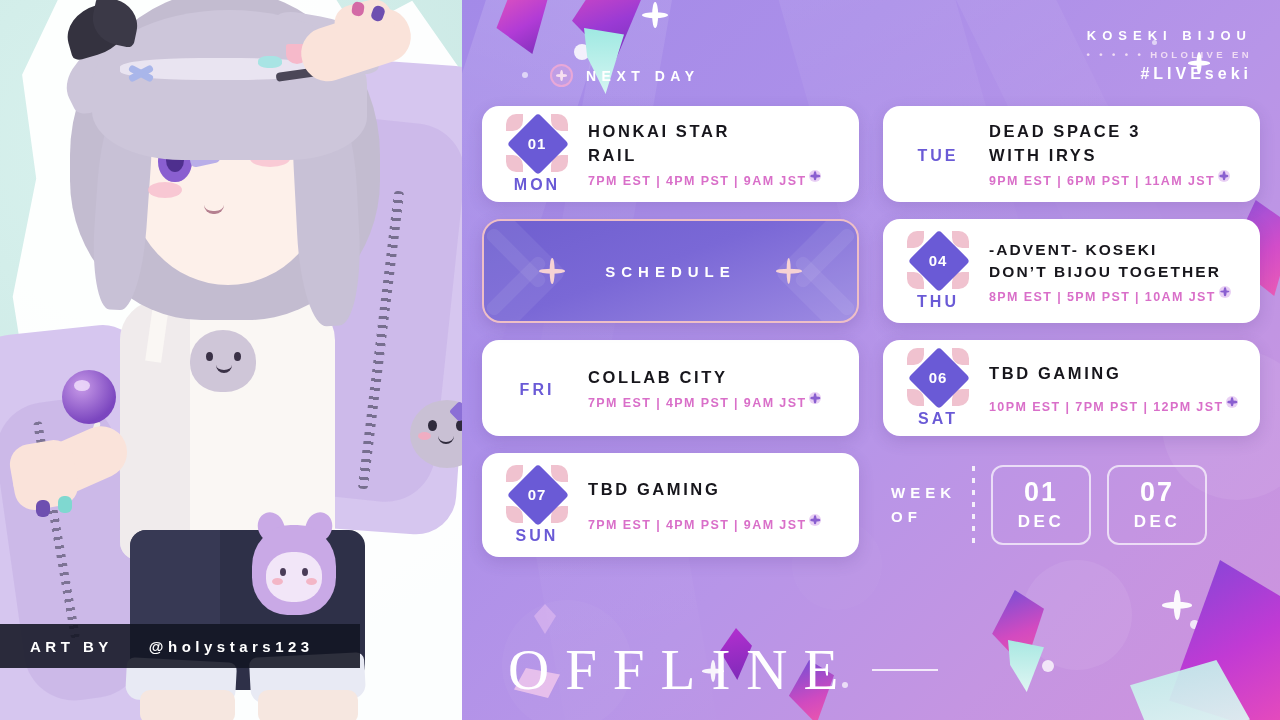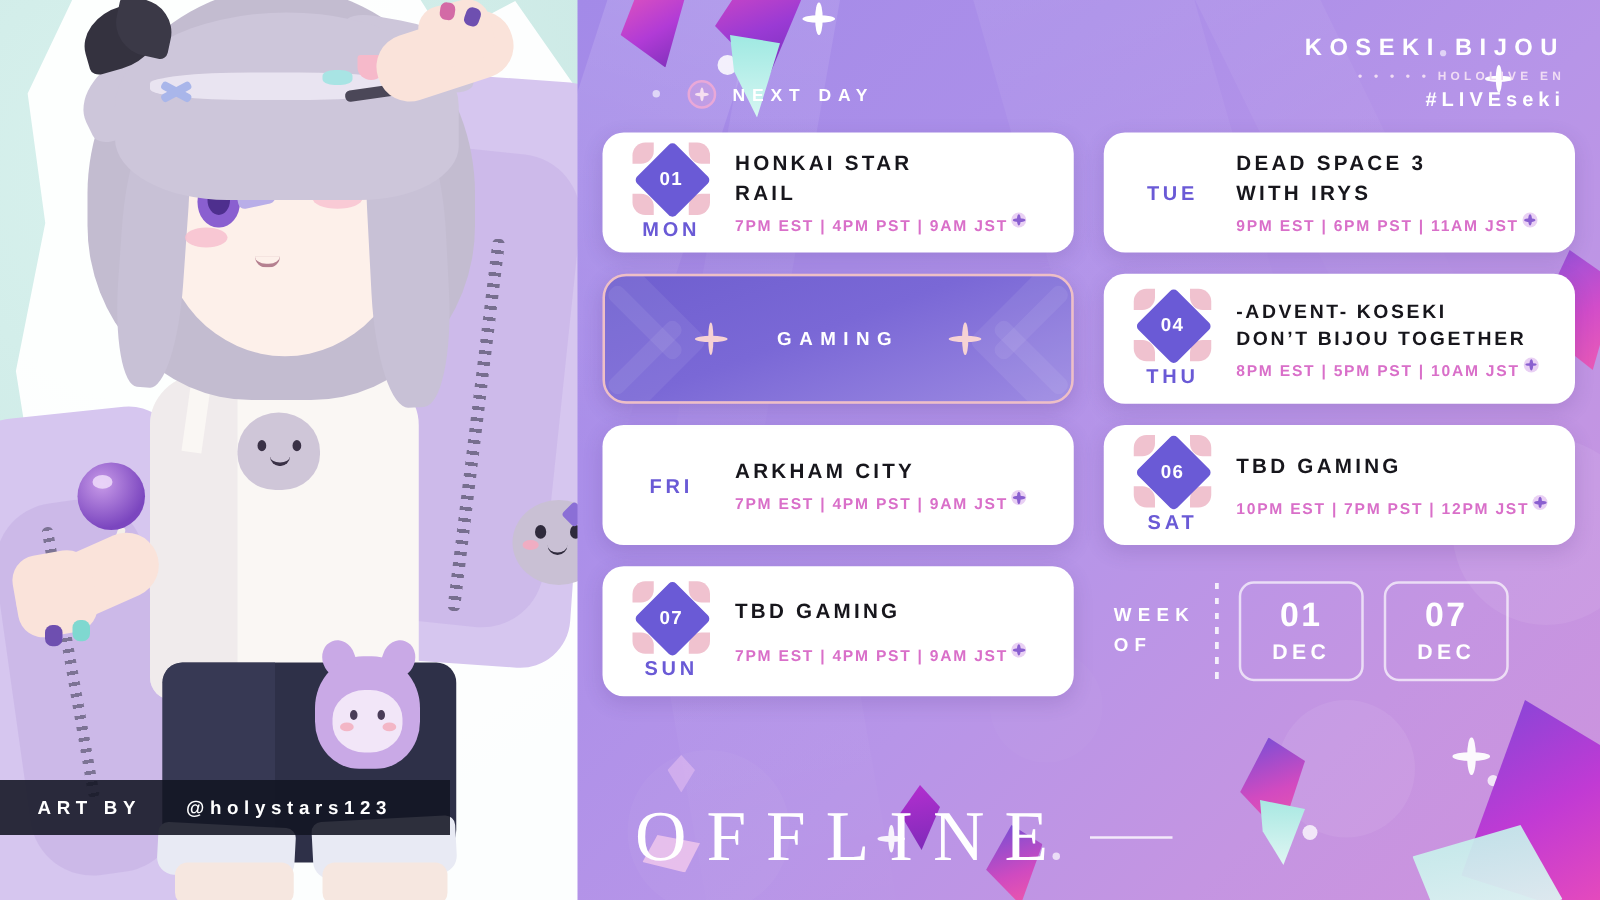--- a/index.html
+++ b/index.html
@@ -189,21 +189,21 @@
     background:rgba(233,168,216,.28); position:relative;
   }
   .nd-circle .s { position:absolute; left:50%; top:50%; width:11px; height:11px; transform:translate(-50%,-50%); }
   .nd-circle .s::before,.nd-circle .s::after{ content:""; position:absolute; left:50%; top:50%; background:#f6dff0; transform:translate(-50%,-50%); }
   .nd-circle .s::before{ width:100%; height:26%; border-radius:50%; }
   .nd-circle .s::after { width:26%; height:100%; border-radius:50%; }
   .nd-label { color:#fff; font-size:14px; font-weight:700; letter-spacing:5.5px; }
 
   
   .brand { position:absolute; right:28px; top:28px; text-align:right; z-index:8; }
-  .brand .name { color:#fff; font-size:19px; font-weight:700; letter-spacing:6px; }
+  .brand .name { color:#fff; font-size:13px; font-weight:700; letter-spacing:6px; }
   .brand .sub { color:#f0dcf4; font-size:9.5px; font-weight:700; letter-spacing:3.4px; margin-top:6px; }
   .brand .tag { color:#fff; font-size:16px; font-weight:700; letter-spacing:4px; margin-top:5px; }
 
   
   .grid { position:absolute; left:0; top:106px; width:818px; z-index:6; }
   .row { display:flex; gap:24px; padding:0 20px; margin-bottom:17px; }
   .col { flex:1 1 0; min-width:0; }
 
   .card {
     background:#fff; border-radius:17px; height:96px;
@@ -483,21 +483,21 @@
       <div class="row">
         <div class="col">
           <div class="offline">
             <span class="off-dia l"></span>
             <span class="off-dia r"></span>
             <span class="off-x l1"></span>
             <span class="off-x l2"></span>
             <span class="off-x r1"></span>
             <span class="off-x r2"></span>
             <span class="off-spark"></span>
-            <span class="off-label">GAMING</span>
+            <span class="off-label">SCHEDULE</span>
             <span class="off-spark"></span>
           </div>
         </div>
         <div class="col">
           <div class="card tall">
             <div class="badge">
               <div class="dia-wrap">
                 <span class="petal p-tl"></span>
                 <span class="petal p-tr"></span>
                 <span class="petal p-bl"></span>
@@ -519,21 +519,21 @@
         </div>
       </div>
 
       <div class="row">
         <div class="col">
           <div class="card">
             <div class="badge">
               <div class="dayname">FRI</div>
             </div>
             <div class="info">
-              <div class="title">ARKHAM CITY</div>
+              <div class="title">COLLAB CITY</div>
               <div class="times">
                 <span>7PM EST |  4PM PST |  9AM JST</span>
                 <span class="jst-mark"></span>
               </div>
             </div>
           </div>
         </div>
         <div class="col">
           <div class="card">
             <div class="badge">

